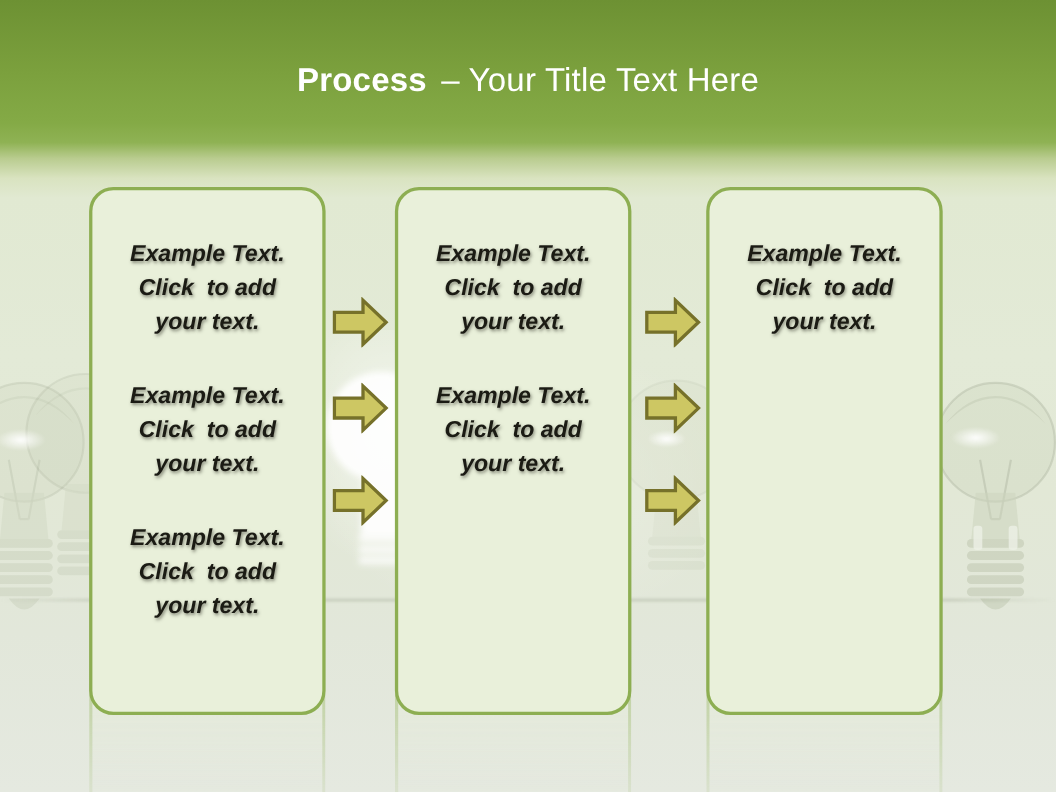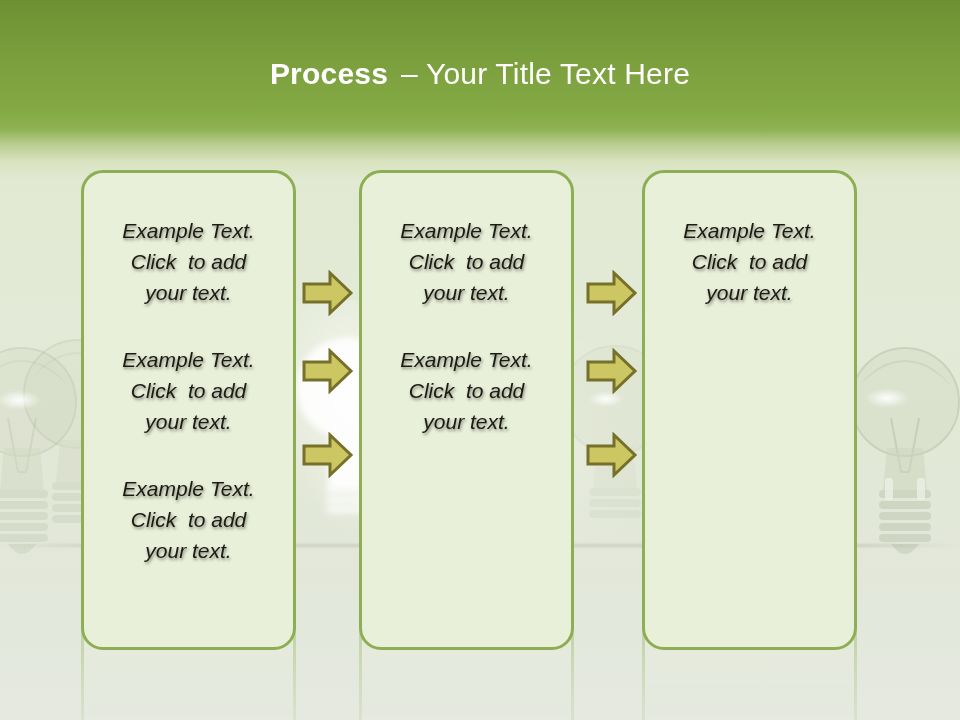--- a/index.html
+++ b/index.html
@@ -67,21 +67,21 @@
     border-radius:22px;
     padding-top:42px;box-sizing:content-box;
     text-align:center;
   }
   .panel p{
     margin:0 6px 36px 6px;
     font-style:italic;font-size:21px;line-height:31px;
     color:var(--body-text,#1b1b14);
     text-shadow:1px 2px 3px rgba(35,35,25,.5);
   }
-  .panel p span{display:block;white-space:pre;}
+  .panel p span{display:block;white-space:pre;font-weight:bold;}
   
   .arrow{position:absolute;width:52px;height:46px;}
   .arrow polygon{
     fill:var(--arrow-fill,#cdc763);
     stroke:var(--arrow-border,#76712a);
     stroke-width:3;stroke-linejoin:miter;
   }
 </style>
 </head>
 <body>

